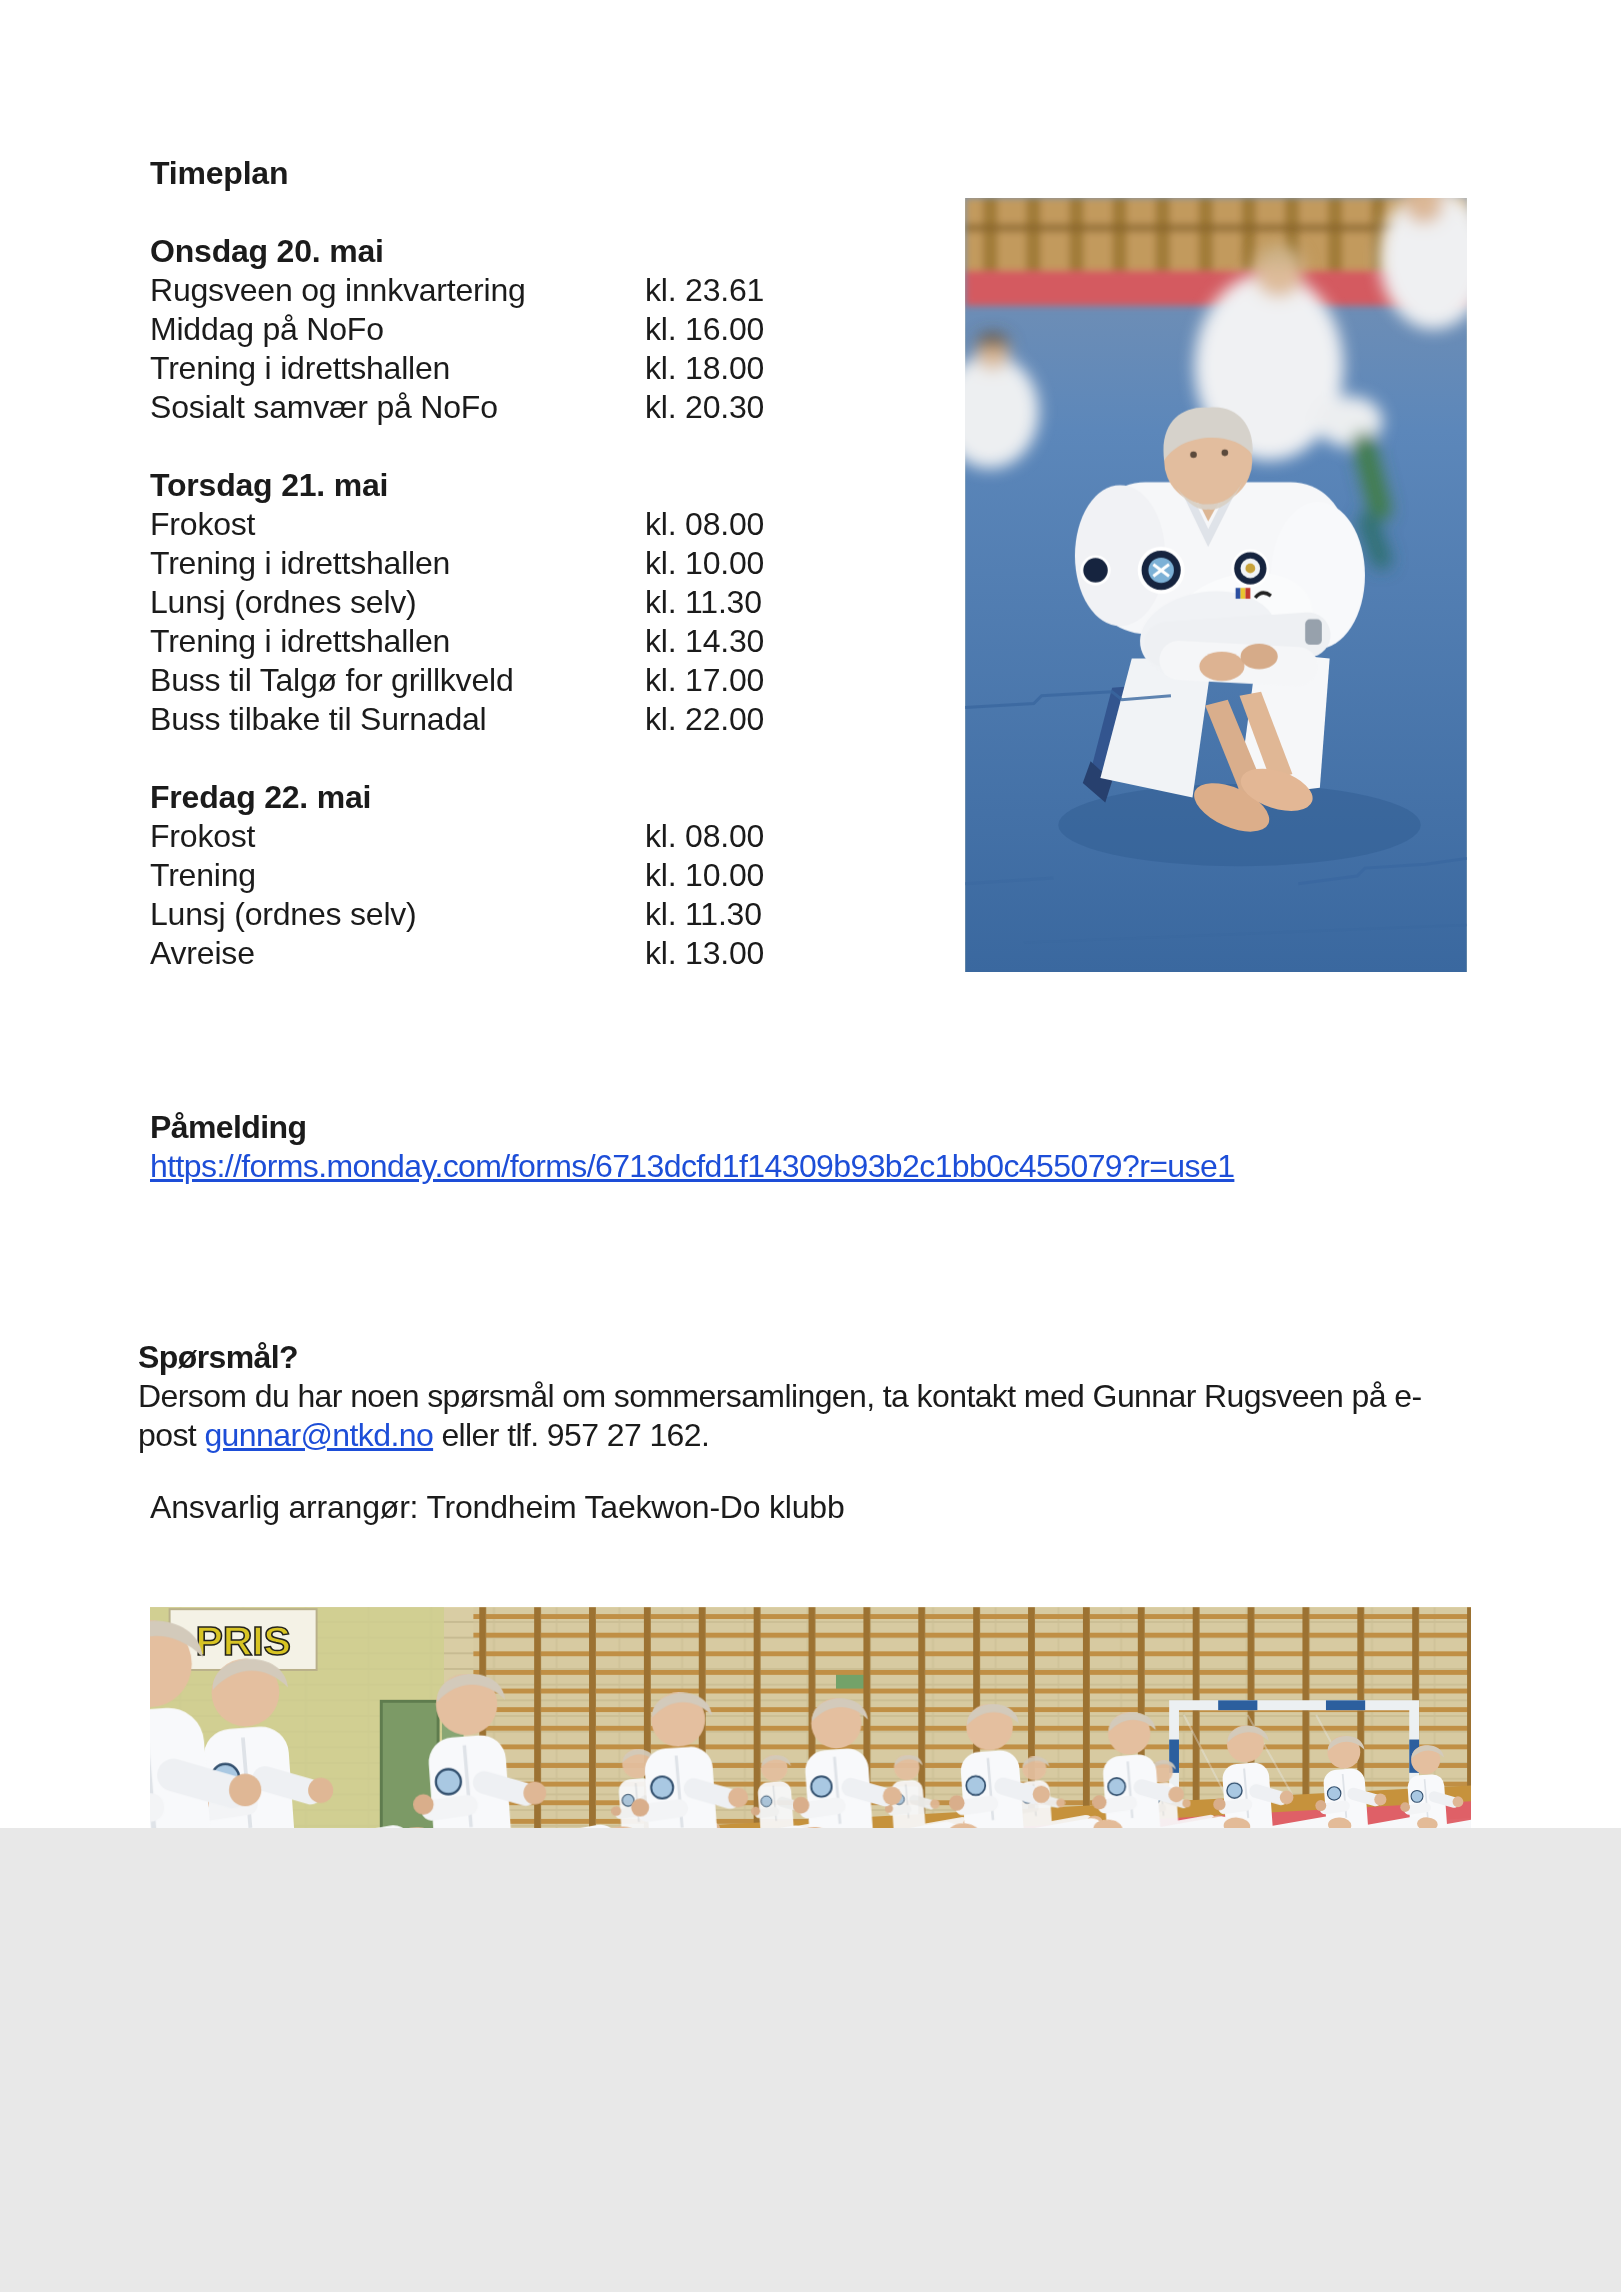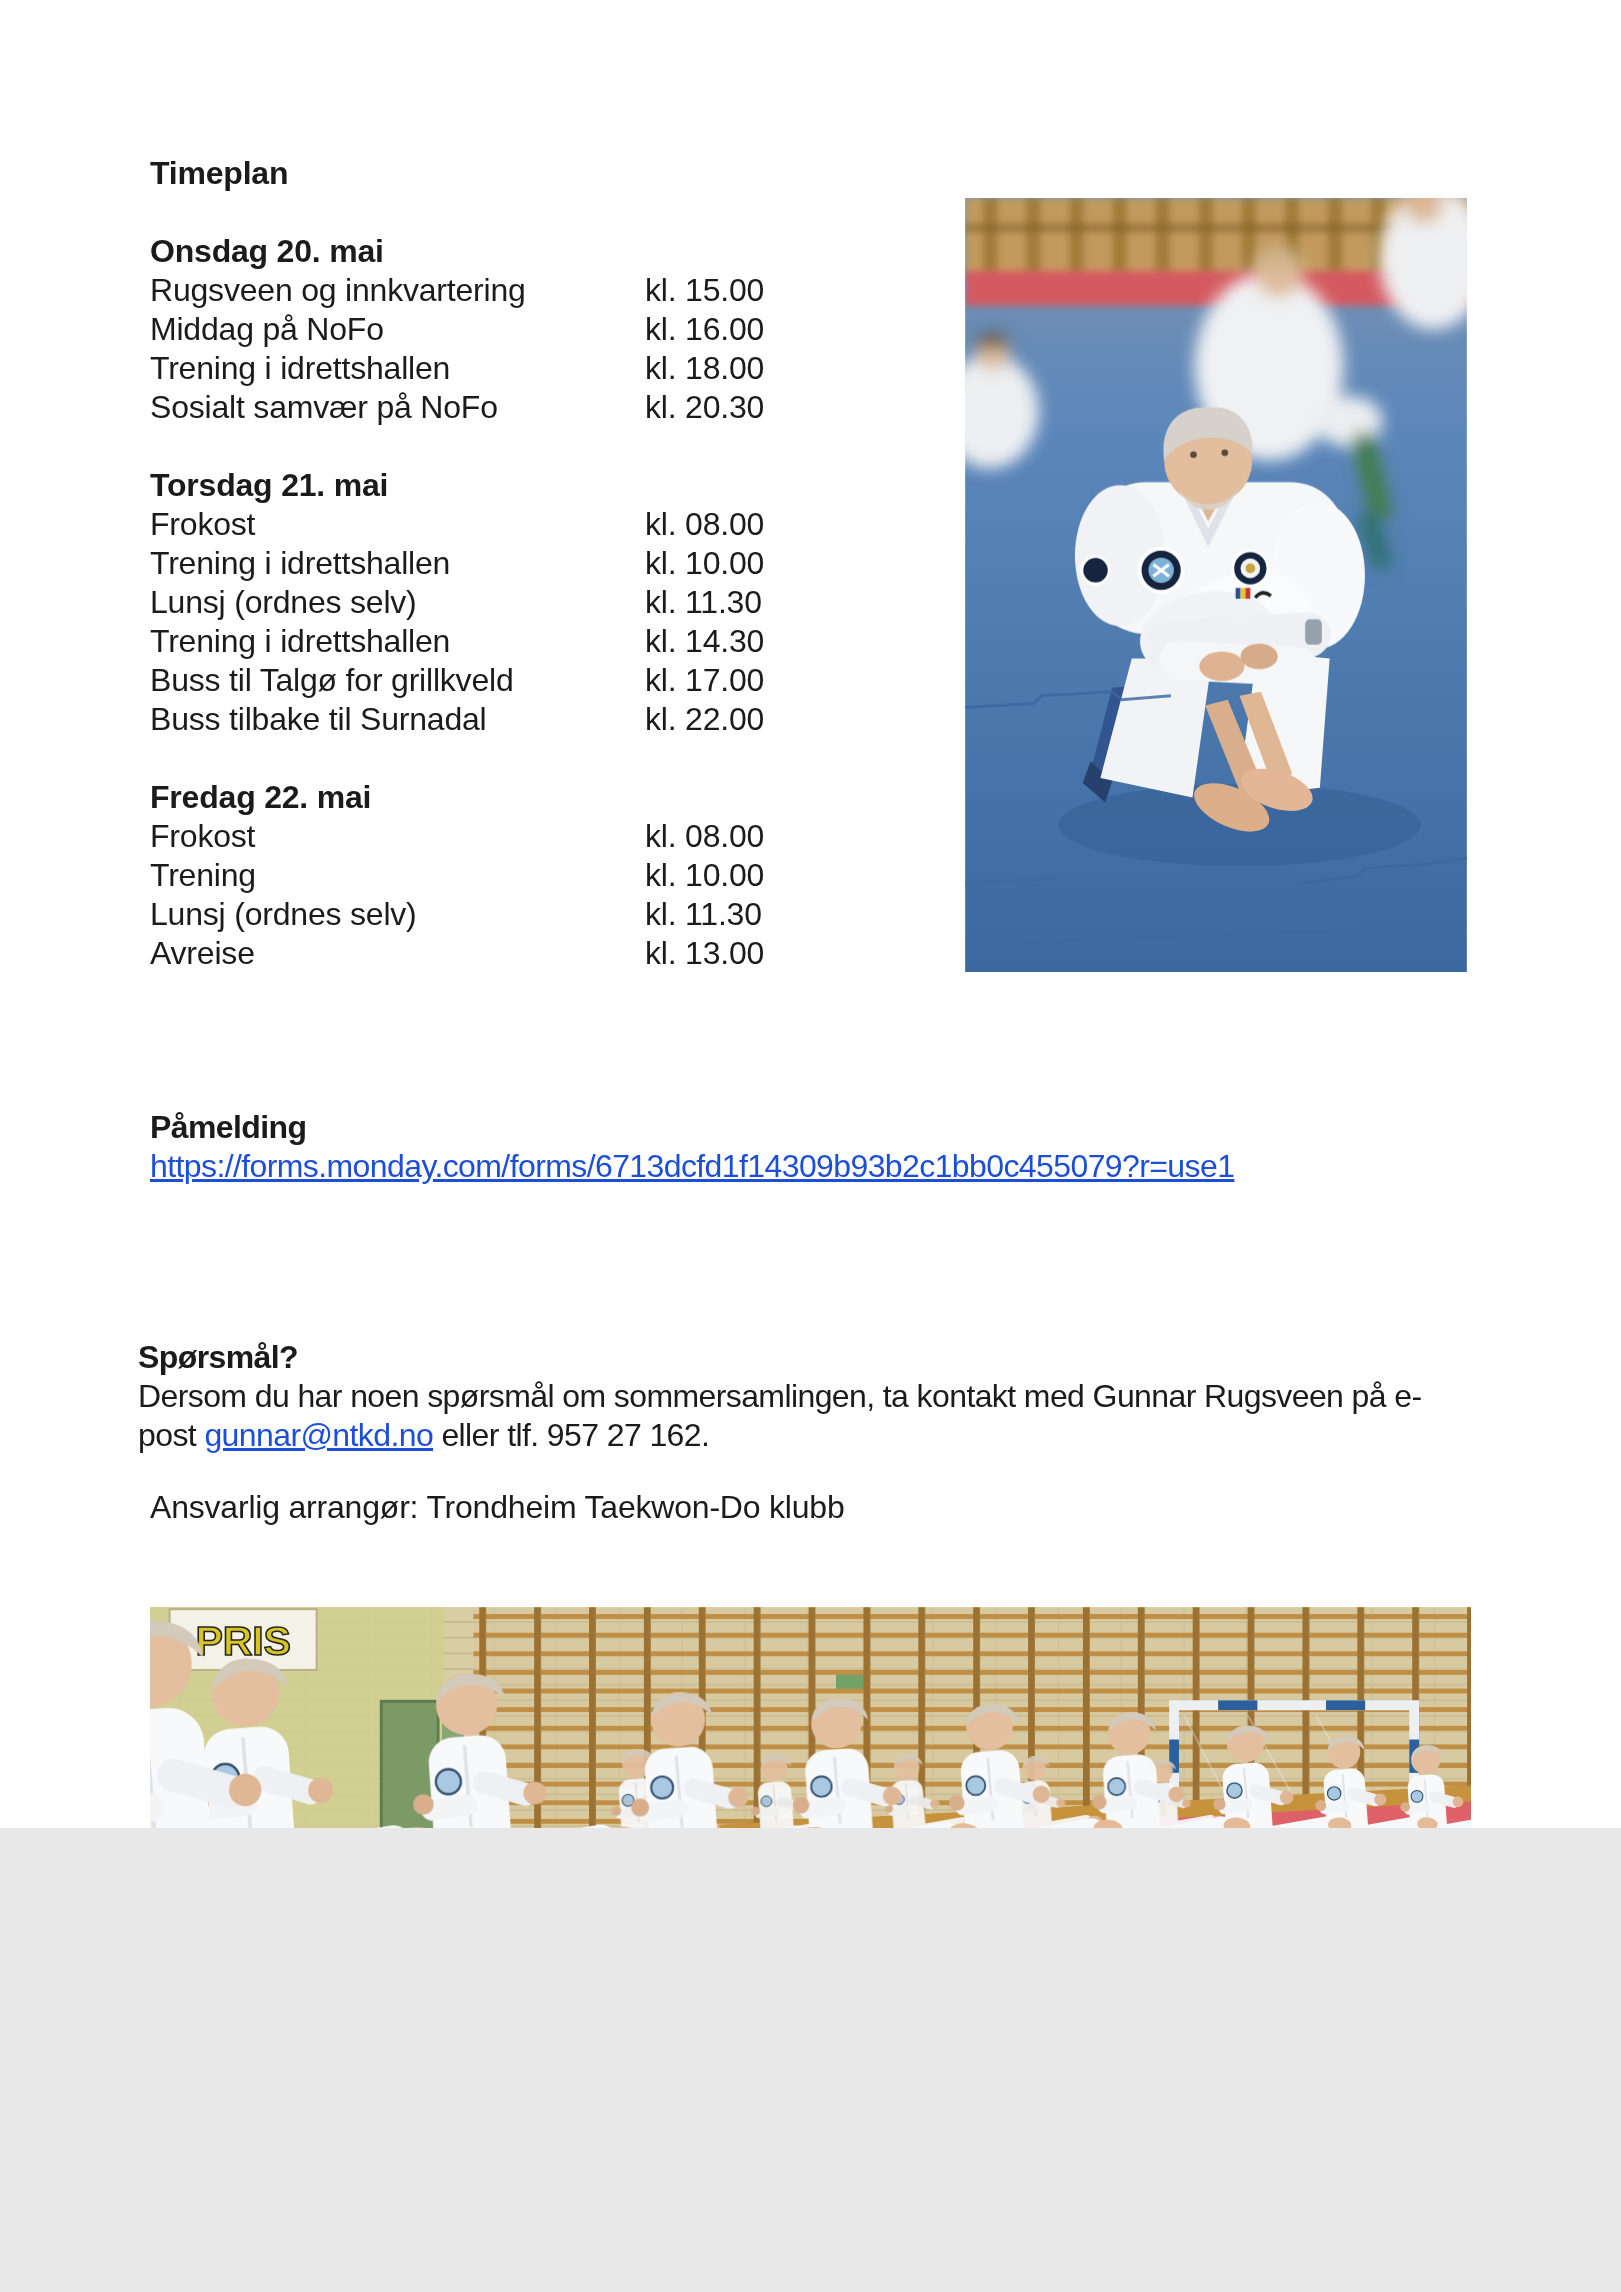--- a/index.html
+++ b/index.html
@@ -32,21 +32,21 @@
 
 <div class="page">
 
   <section class="schedule">
     <div class="page-title">Timeplan</div>
 
     <div class="day">
       <div class="day-heading">Onsdag 20. mai</div>
       <div class="srow">
         <span class="act">Rugsveen og innkvartering</span>
-        <span class="tim">kl. 15.00</span>
+        <span class="tim">kl. 23.61</span>
       </div>
       <div class="srow">
         <span class="act">Middag på NoFo</span>
         <span class="tim">kl. 16.00</span>
       </div>
       <div class="srow">
         <span class="act">Trening i idrettshallen</span>
         <span class="tim">kl. 18.00</span>
       </div>
       <div class="srow">

